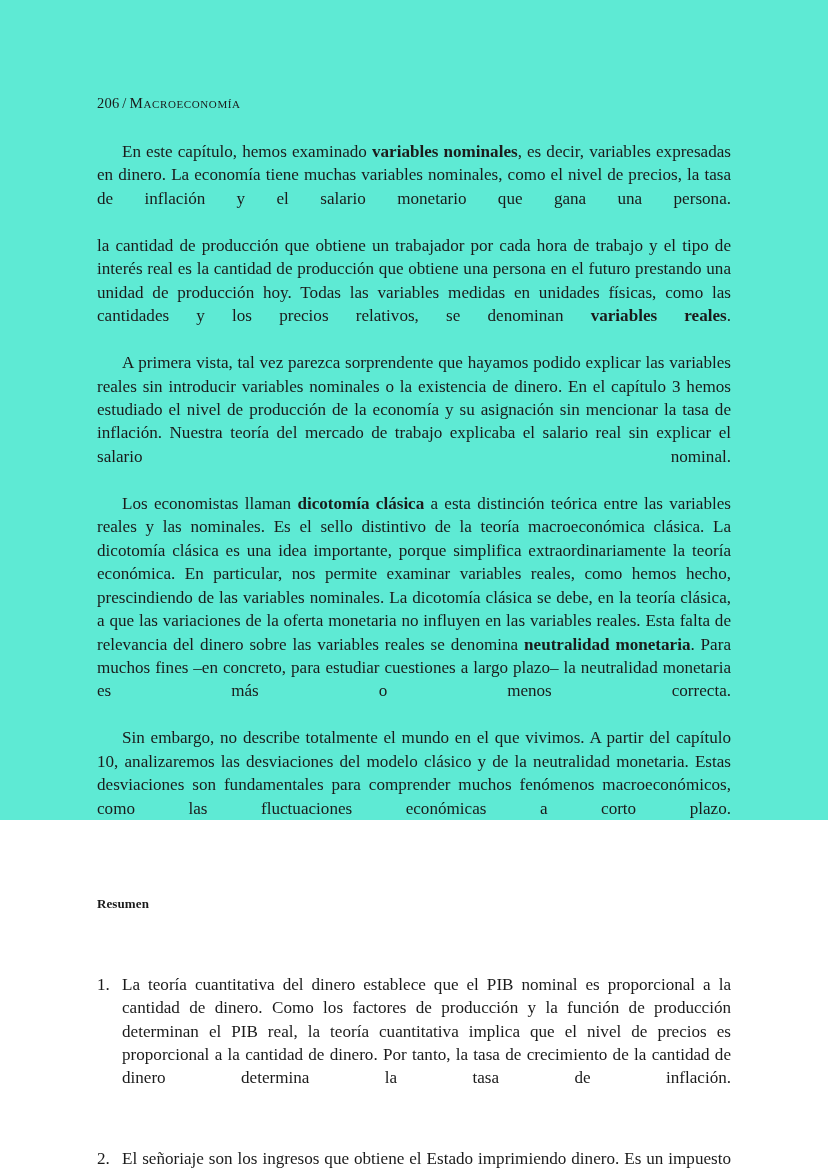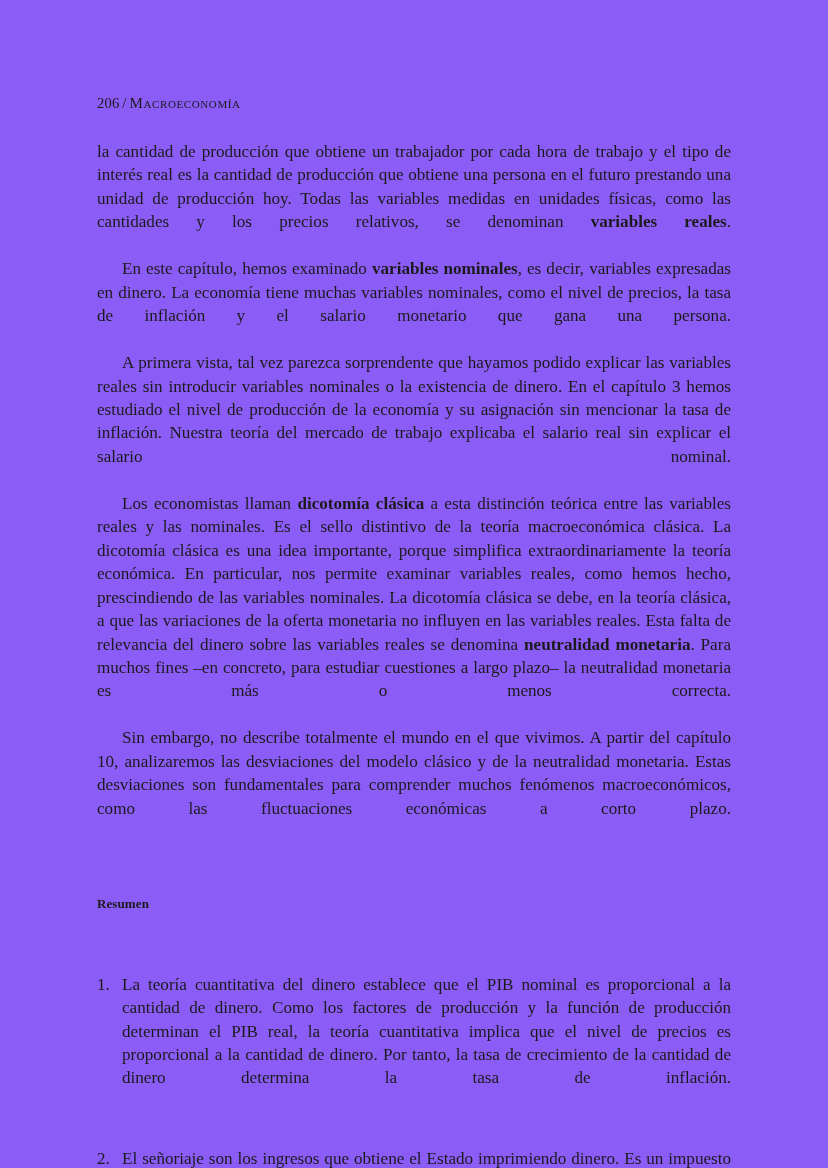--- a/index.html
+++ b/index.html
@@ -15,22 +15,22 @@
     font-family: "Liberation Serif", "DejaVu Serif", serif;
     color: #1b1b1b;
     overflow: hidden;
   }
 
   .page {
     position: absolute;
     left: 0;
     top: 0;
     width: 828px;
-    height: 1168px;
-    background: #8b5cf6;
+    height: 820px;
+    background: #5eead4;
   }
 
   
   .running-head {
     position: absolute;
     left: 97px;
     top: 94px;
     width: 634px;
     font-size: 14.5px;
     line-height: 18px;
@@ -130,22 +130,22 @@
 
 <div class="page">
 
   <div class="running-head">
     <span class="folio">206</span><span class="sep">/</span><span class="booktitle">Macroeconomía</span>
   </div>
 
   <div class="textblock">
 
     <div id="paragraphs">
+        <p class="para indent"><span>En este capítulo, hemos examinado </span><b>variables nominales</b><span>, es decir, variables expresadas en dinero. La economía tiene muchas variables nominales, como el nivel de precios, la tasa de inflación y el salario monetario que gana una persona.</span></p>
         <p class="para"><span>la cantidad de producción que obtiene un trabajador por cada hora de trabajo y el tipo de interés real es la cantidad de producción que obtiene una persona en el futuro prestando una unidad de producción hoy. Todas las variables medidas en unidades físicas, como las cantidades y los precios relativos, se denominan </span><b>variables reales</b><span>.</span></p>
-        <p class="para indent"><span>En este capítulo, hemos examinado </span><b>variables nominales</b><span>, es decir, variables expresadas en dinero. La economía tiene muchas variables nominales, como el nivel de precios, la tasa de inflación y el salario monetario que gana una persona.</span></p>
         <p class="para indent"><span>A primera vista, tal vez parezca sorprendente que hayamos podido explicar las variables reales sin introducir variables nominales o la existencia de dinero. En el capítulo 3 hemos estudiado el nivel de producción de la economía y su asignación sin mencionar la tasa de inflación. Nuestra teoría del mercado de trabajo explicaba el salario real sin explicar el salario nominal.</span></p>
         <p class="para indent"><span>Los economistas llaman </span><b>dicotomía clásica</b><span> a esta distinción teórica entre las variables reales y las nominales. Es el sello distintivo de la teoría macroeconómica clásica. La dicotomía clásica es una idea importante, porque simplifica extraordinariamente la teoría económica. En particular, nos permite examinar variables reales, como hemos hecho, prescindiendo de las variables nominales. La dicotomía clásica se debe, en la teoría clásica, a que las variaciones de la oferta monetaria no influyen en las variables reales. Esta falta de relevancia del dinero sobre las variables reales se denomina </span><b>neutralidad monetaria</b><span>. Para muchos fines –en concreto, para estudiar cuestiones a largo plazo– la neutralidad monetaria es más o menos correcta.</span></p>
         <p class="para indent"><span>Sin embargo, no describe totalmente el mundo en el que vivimos. A partir del capítulo 10, analizaremos las desviaciones del modelo clásico y de la neutralidad monetaria. Estas desviaciones son fundamentales para comprender muchos fenómenos macroeconómicos, como las fluctuaciones económicas a corto plazo.</span></p>
       </div>
 
     <h2 class="section-heading">Resumen</h2>
 
     <ol class="summary-list" id="summary-list">
         <li>
           <span class="marker">1.</span>

